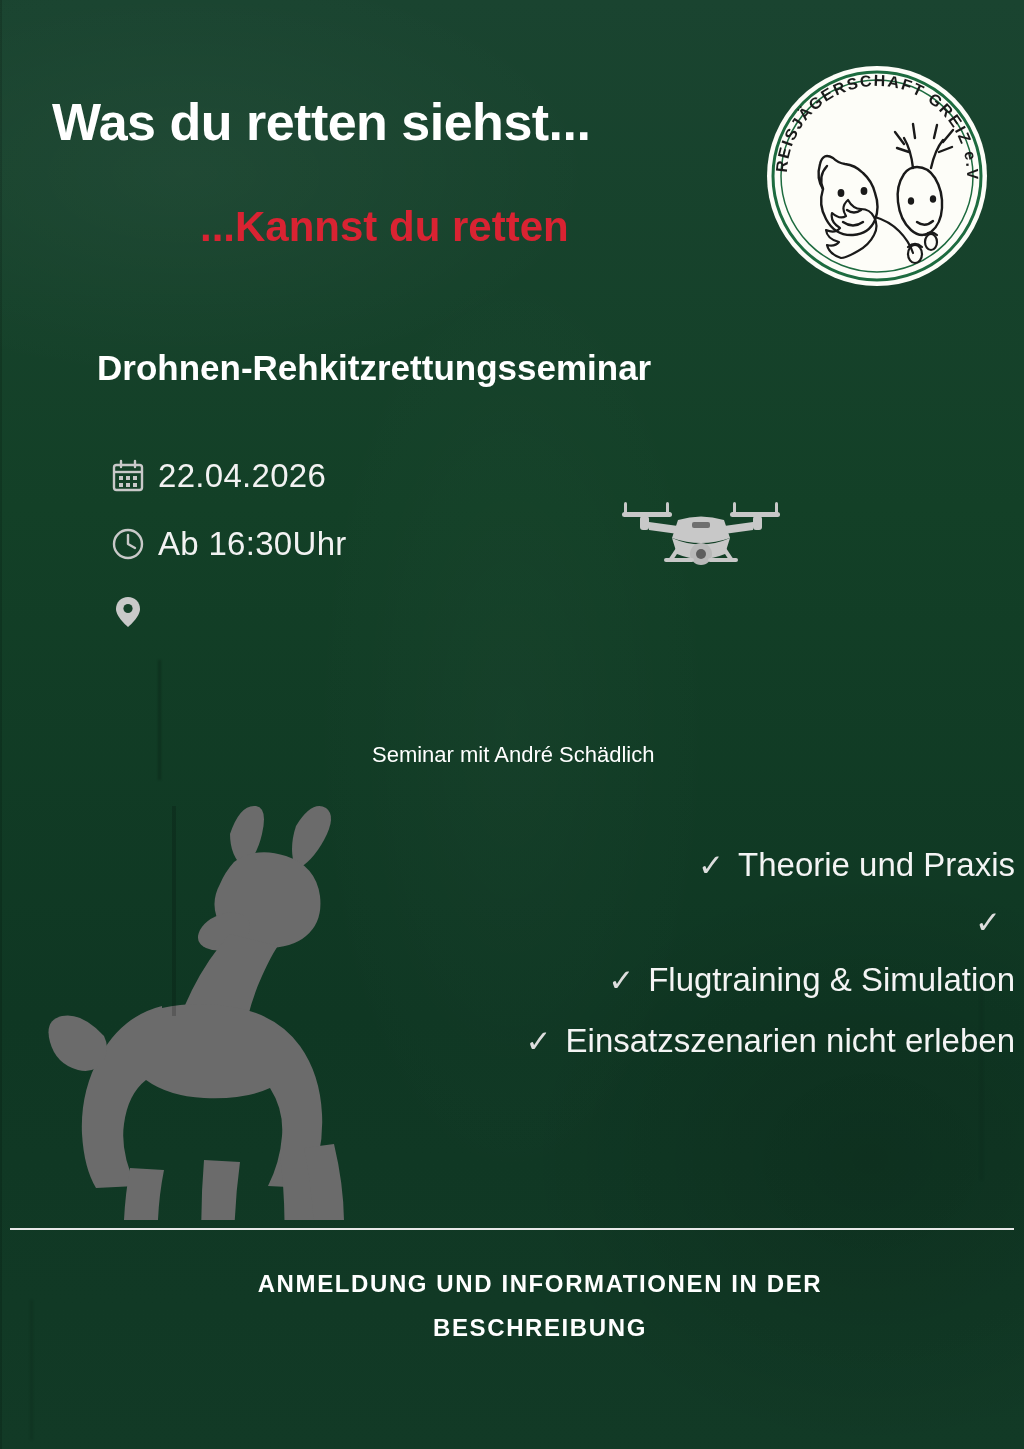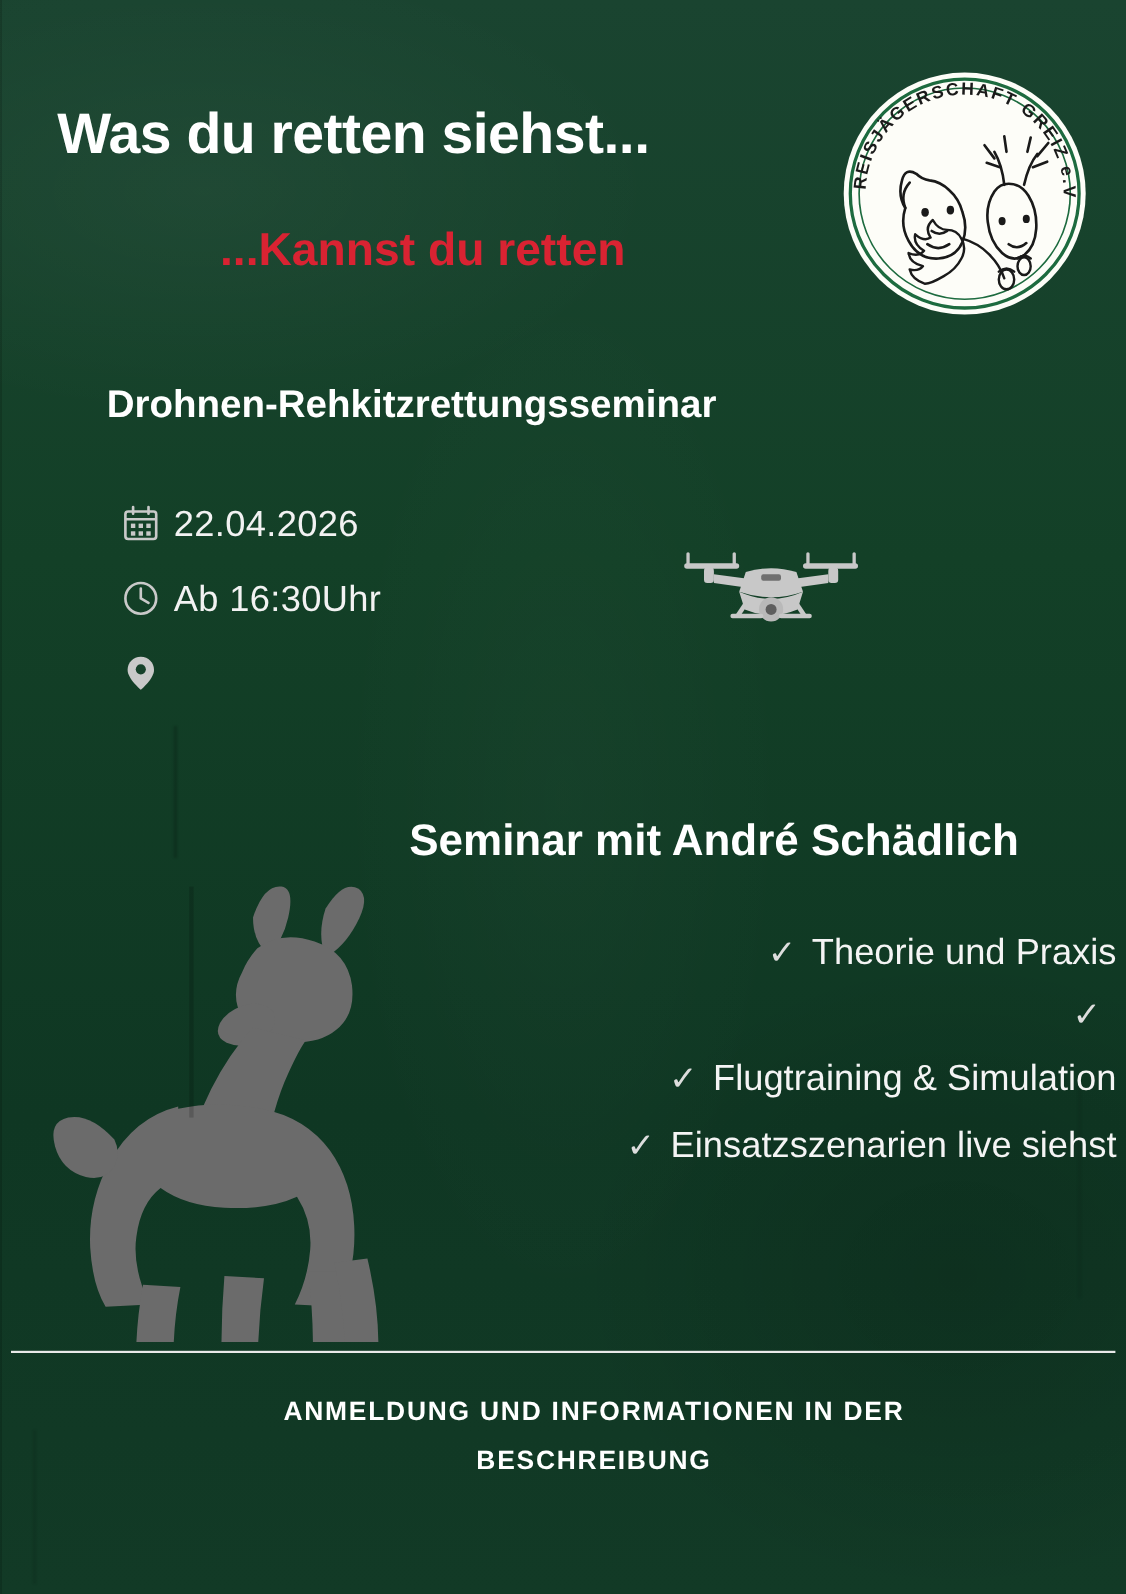--- a/index.html
+++ b/index.html
@@ -111,22 +111,22 @@
     top: 492px;
     width: 190px;
     height: 100px;
   }
 
   
   .presenter {
     position: absolute;
     left: 372px;
     top: 742px;
-    font-size: 40px;
-    font-weight: bold;
+    font-size: 22px;
+    font-weight: normal;
     color: #ffffff;
   }
 
   
   .bullets {
     position: absolute;
     left: 400px;
     top: 846px;
     width: 615px;
   }
@@ -312,21 +312,21 @@
     </div>
     <div class="bullet">
       <span class="check">✓</span>
     </div>
     <div class="bullet">
       <span class="check">✓</span>
       <span class="bullet-text">Flugtraining &amp; Simulation</span>
     </div>
     <div class="bullet">
       <span class="check">✓</span>
-      <span class="bullet-text">Einsatzszenarien live siehst</span>
+      <span class="bullet-text">Einsatzszenarien nicht erleben</span>
     </div>
   </div>
 
   <div class="fawn">
     <svg viewBox="0 0 380 420" width="380" height="420" aria-hidden="true">
       <g fill="#6b6b6b">
 
         <path d="M196 34 q10 -30 26 -28 q12 2 6 28 q-5 22 -18 34 q-14 -12 -14 -34 Z"></path>
         <path d="M262 26 q16 -26 30 -18 q11 8 -2 32 q-12 22 -28 30 q-8 -20 0 -44 Z"></path>
 

